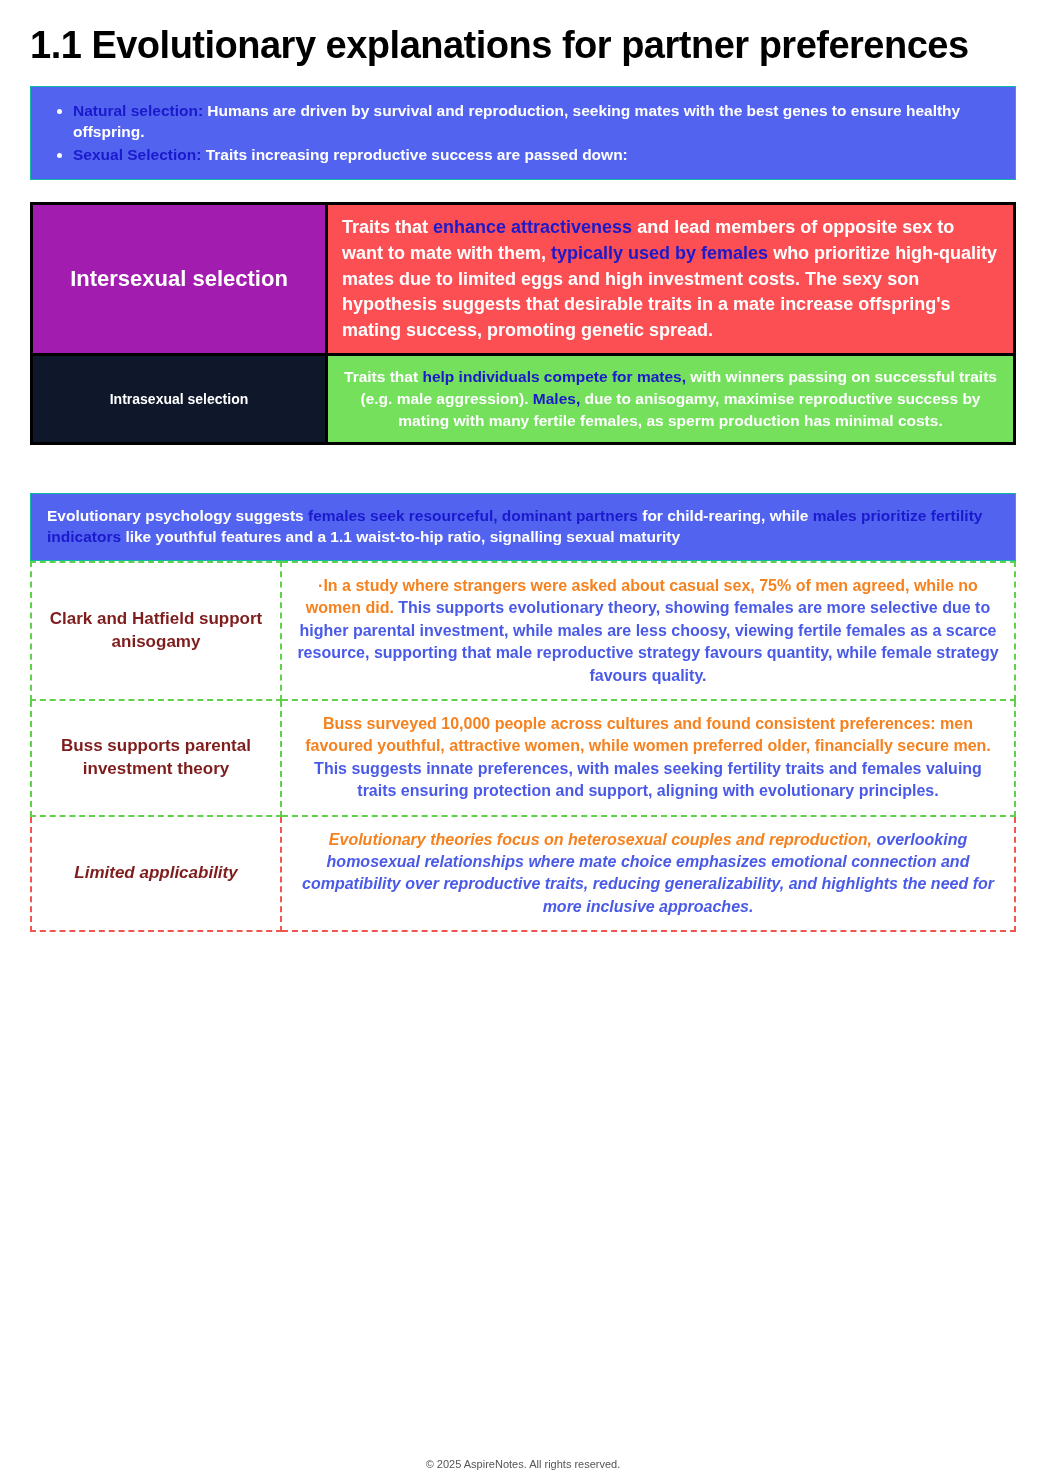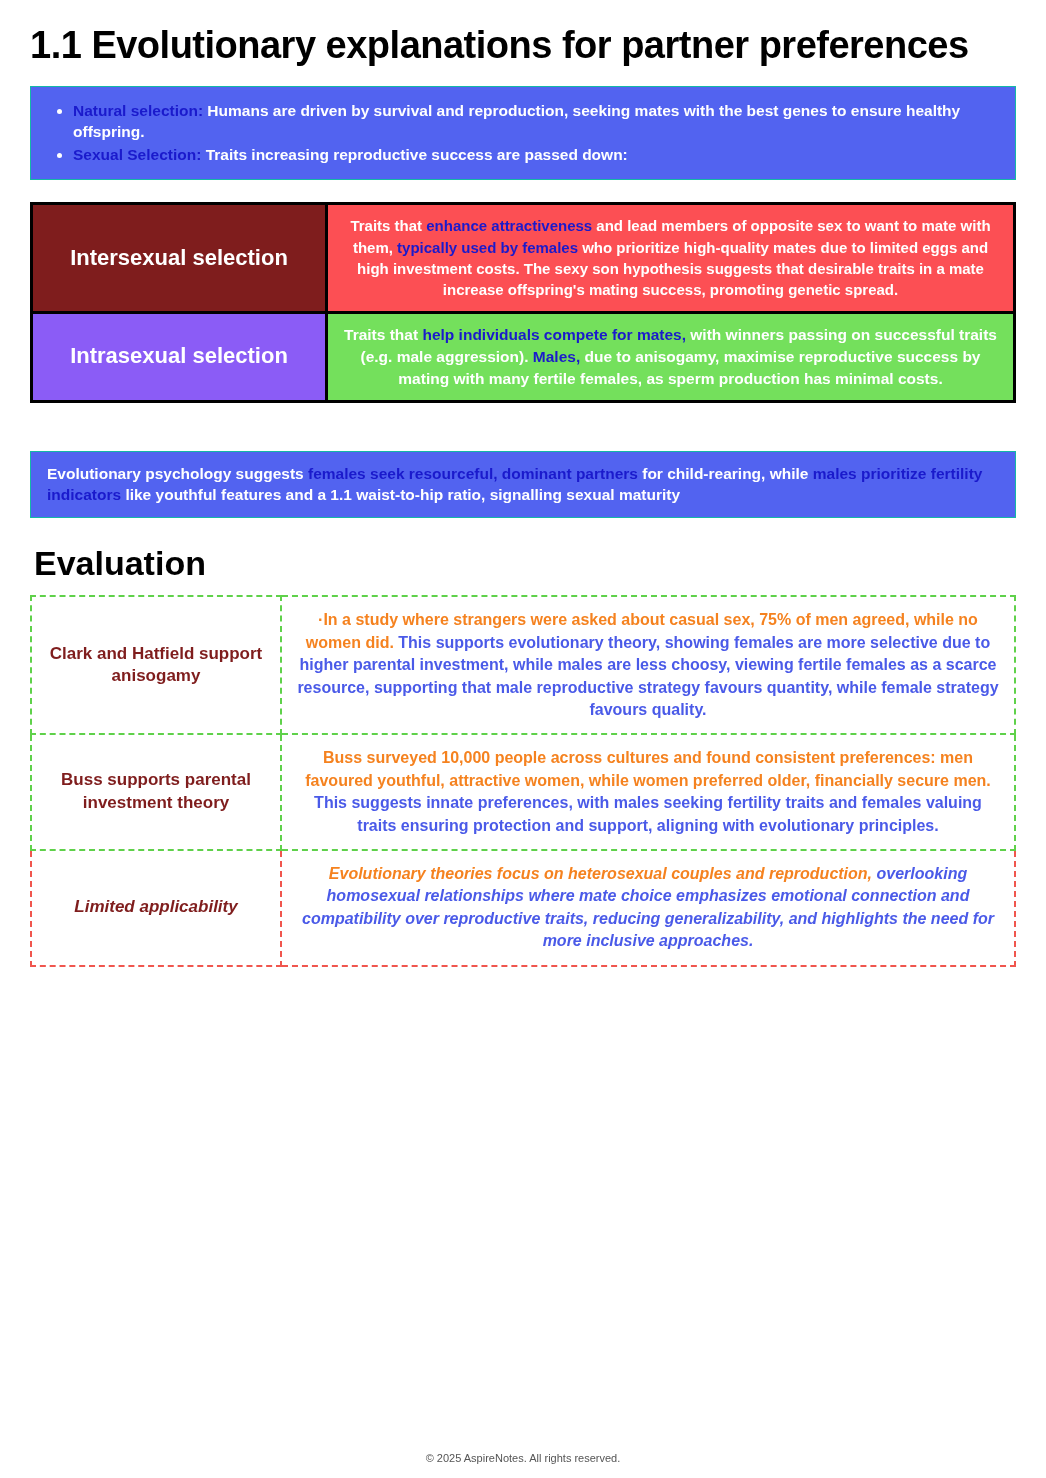--- a/index.html
+++ b/index.html
@@ -50,43 +50,42 @@
     border-collapse: collapse;
     border: 3px solid #000000;
     table-layout: fixed;
   }
   table.main-table td {
     border: 3px solid #000000;
     vertical-align: middle;
     padding: 10px 14px;
   }
   td.label-red {
-    background: #7f1d1d;
+    background: #a21caf;
     width: 295px;
     text-align: center;
     color: #ffffff;
     font-weight: bold;
     font-size: 22px;
     line-height: 1.3;
   }
   td.body-red {
     background: #fc4f54;
     color: #ffffff;
     font-weight: bold;
-    font-size: 15px;
+    font-size: 18px;
     line-height: 1.42;
-    text-align: center;
   }
   td.label-green {
-    background: #8b5cf6;
+    background: #0f172a;
     width: 295px;
     text-align: center;
     color: #ffffff;
     font-weight: bold;
-    font-size: 22px;
+    font-size: 14px;
     line-height: 1.3;
   }
   td.body-green {
     background: #74e05c;
     color: #ffffff;
     font-weight: bold;
     font-size: 15.5px;
     line-height: 1.42;
     text-align: center;
     margin-left: 21px;
@@ -122,21 +121,21 @@
     line-height: 1.4;
     color: #4a5ae8;
   }
   .row-green td { border: 2px dashed #5fd14a; }
   .row-red td { border: 2px dashed #f0564e; font-style: italic; }
   .or { color: #f5821f; }
   .bl { color: #4a5ae8; }
 
   .footer {
     position: absolute;
-    bottom: 14px;
+    bottom: 8px;
     left: 0;
     width: 100%;
     text-align: center;
     font-size: 11px;
     color: #555555;
   }
 </style>
 </head>
 <body>
 
@@ -176,21 +175,20 @@
 
   <div class="spacer-26"></div>
 
 
   <div class="spacer-22"></div>
 
   <div class="blue-box">
     <span>Evolutionary psychology suggests </span><span class="kw-dark">females seek resourceful, dominant partners</span><span> for child-rearing, while </span><span class="kw-dark">males prioritize fertility indicators</span><span> like youthful features and a 1.1 waist-to-hip ratio, signalling sexual maturity</span>
   </div>
 
-  <h2 class="eval">Evaluation</h2>
 
   <table class="eval-table">
     <tbody>
         <tr class="row-green">
       <td class="eval-label">Clark and Hatfield support anisogamy</td>
       <td class="eval-body">
         <span class="or">·In a study where strangers were asked about casual sex, 75% of men agreed, while no women did.</span><span class="bl"> This supports evolutionary theory, showing females are more selective due to higher parental investment, while males are less choosy, viewing fertile females as a scarce resource, supporting that male reproductive strategy favours quantity, while female strategy favours quality.</span>
       </td>
     </tr>
     <tr class="row-green">

